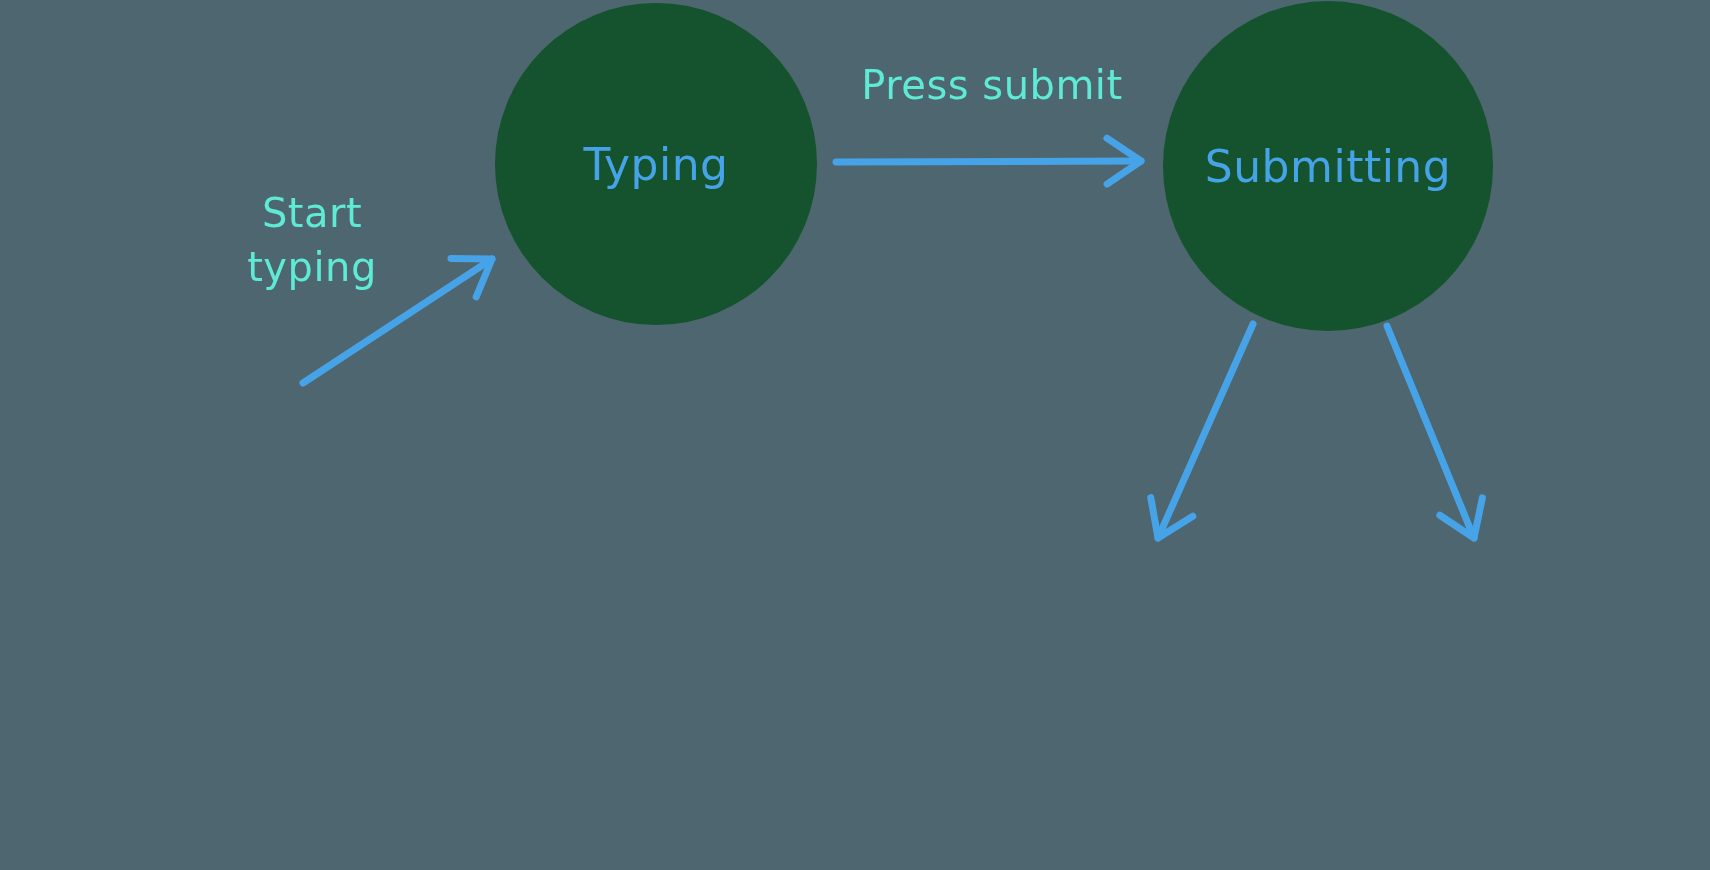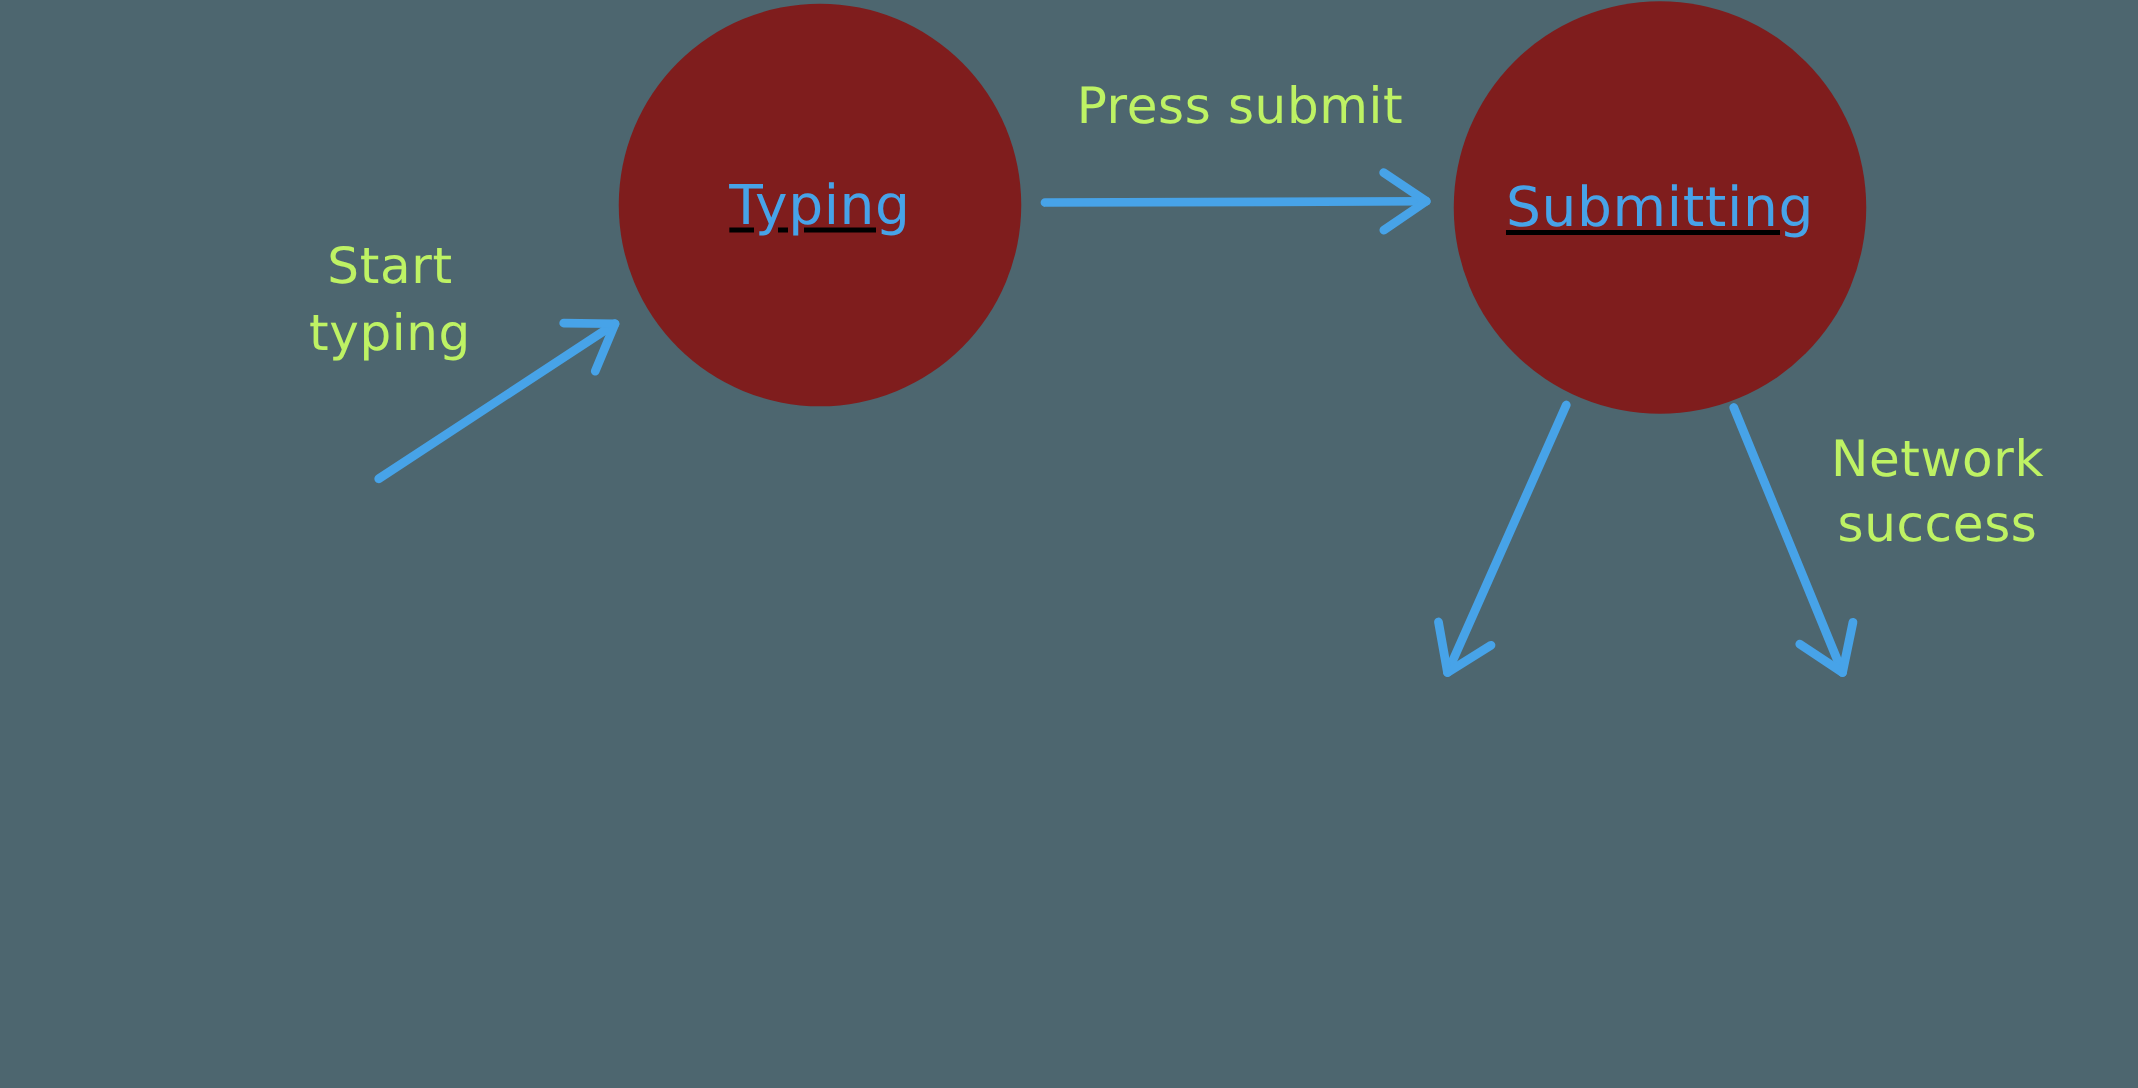--- a/index.html
+++ b/index.html
@@ -16,41 +16,40 @@
   }
   .canvas {
     position: absolute;
     left: 0; top: 0;
     width: 1710px;
     height: 870px;
   }
   .state-node {
     position: absolute;
     border-radius: 50%;
-    background: #7f1d1d;
+    background: #14532d;
     display: flex;
     align-items: center;
     justify-content: center;
-    text-decoration: underline;
   }
   .state-node .node-label {
     color: #47a3e8;
     font-size: 44px;
     letter-spacing: 0.5px;
     white-space: nowrap;
   }
   .node-empty      { left: 23px;   top: 340px; width: 302px; height: 302px; }
   .node-typing     { left: 495px;  top: 3px;   width: 322px; height: 322px; }
   .node-submitting { left: 1163px; top: 1px;   width: 330px; height: 330px; }
   .node-error      { left: 925px;  top: 545px; width: 322px; height: 322px; }
   .node-success    { left: 1389px; top: 544px; width: 314px; height: 314px; }
 
   .edge-label {
     position: absolute;
-    color: #bef264;
+    color: #5eead4;
     font-size: 40px;
     text-align: center;
     transform: translateX(-50%);
     letter-spacing: 0.5px;
   }
   .label-start-typing    { left: 312px;  top: 186px; width: 190px; line-height: 54px; }
   .label-press-submit    { left: 992px;  top: 60px;  width: 340px; line-height: 50px; }
   .label-network-error   { left: 1090px; top: 344px; width: 230px; line-height: 52px; }
   .label-network-success { left: 1550px; top: 342px; width: 250px; line-height: 52px; }
 
@@ -86,15 +85,14 @@
     <span class="node-label">Submitting</span>
   </div>
 
 
 
   <div class="edge-label label-start-typing">Start typing</div>
 
   <div class="edge-label label-press-submit">Press submit</div>
 
 
-  <div class="edge-label label-network-success">Network success</div>
 
 </div>
 
 </body></html>

